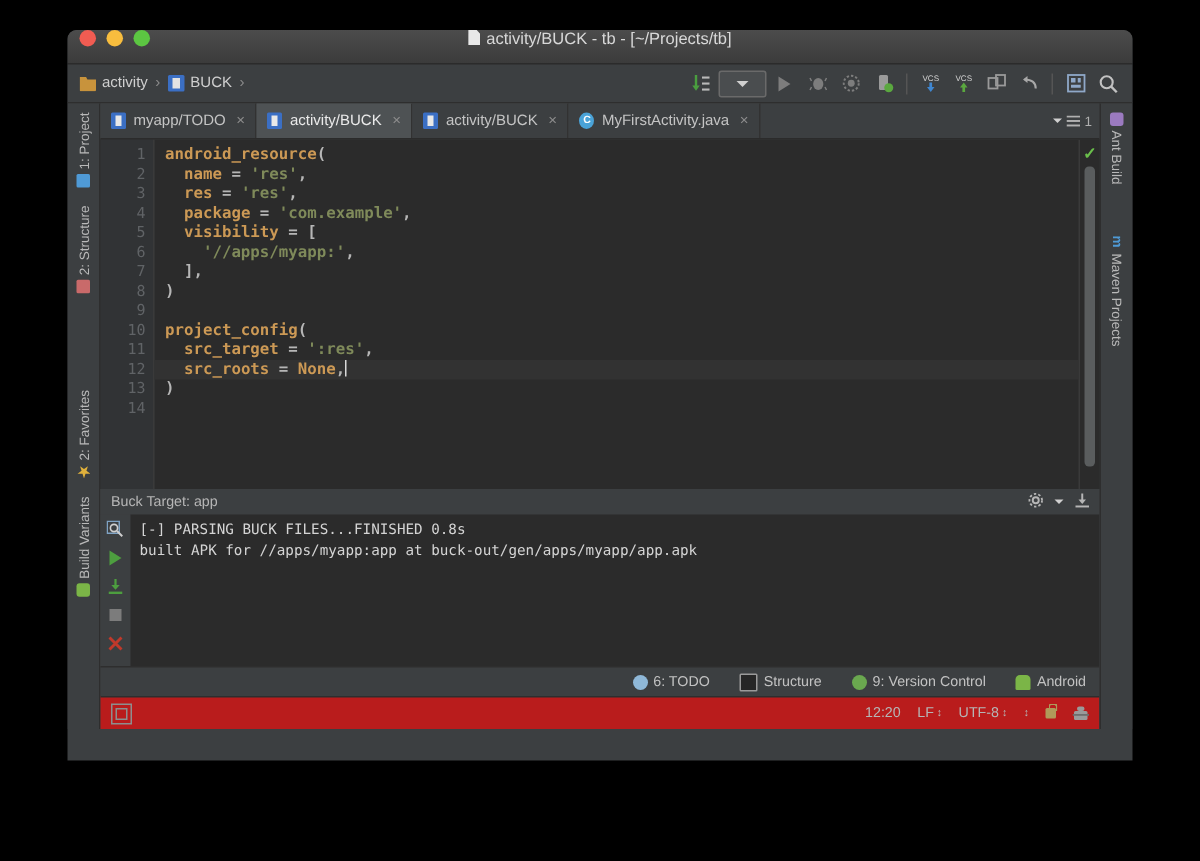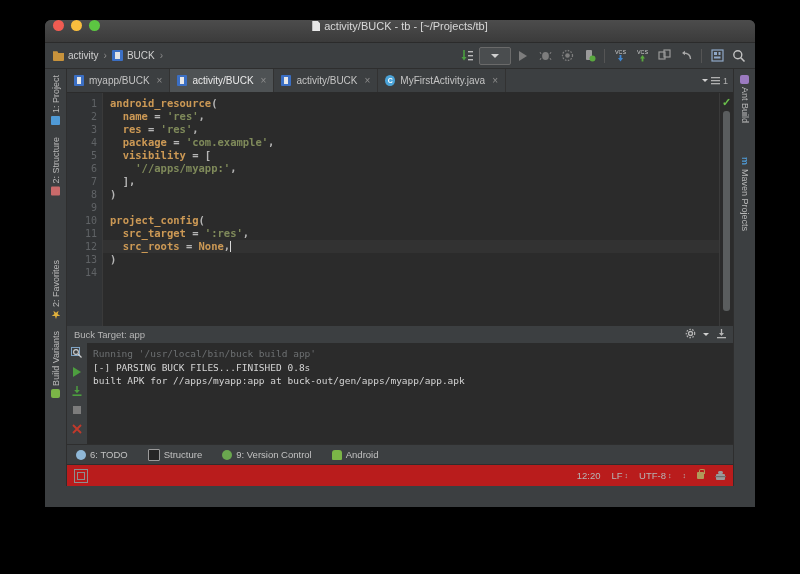--- a/index.html
+++ b/index.html
@@ -225,21 +225,21 @@
   .c-dim { color: #6d7072; }
   .c-norm { color: #d4d4d4; }
   .c-green { color: #4fa84f; }
 
   
   #toolbar-bottom {
     height: 19px; background: #3c3f41;
     display: flex; align-items: center;
     border-top: 1px solid #2e2e2e;
     padding: 0 6px; gap: 14px;
-    font-size: 9.5px; color: #c2c2c2;
+    font-size: 9.5px; color: #c2c2c2; justify-content: flex-end;
   }
   .twbtn { display:flex; align-items:center; gap:4px; padding: 1px 3px; border-radius:2px; }
   .twbtn.active { background:#2b2b2b; }
   #tw-right { margin-left: auto; display:flex; align-items:center; gap:10px; }
   .mini {
     width: 10px; height: 10px; border-radius: 1px; flex:none;
   }
   .mi-todo { background:#8fb8d8; border-radius:50%; }
   .mi-term { background:#262626; border:1px solid #9a9a9a; }
   .mi-vcs { background:#6aa84f; border-radius:50%; }
@@ -395,21 +395,21 @@
         <span class="sq sq-bv"></span>
         <span>Build Variants</span>
       </div>
     </div>
 
     <div id="center-col">
 
       <div id="tabstrip">
         <div class="etab">
           <span class="tab-ic buck"></span>
-          <span>myapp/BUCK</span>
+          <span>myapp/TODO</span>
           <span class="tab-x">×</span>
         </div>
         <div class="etab active">
           <span class="tab-ic buck"></span>
           <span>activity/BUCK</span>
           <span class="tab-x">×</span>
         </div>
         <div class="etab">
           <span class="tab-ic buck"></span>
           <span>activity/BUCK</span>
@@ -500,21 +500,21 @@
               <svg width="12" height="12" viewBox="0 0 12 12">
                   <rect x="2" y="2" width="8" height="8" fill="#7c7c7c"></rect>
                 </svg>
             </span>
             <span class="cs-ic">
               <svg width="12" height="12" viewBox="0 0 12 12">
                 <path d="M2 2 L10 10 M10 2 L2 10" stroke="#c0392b" stroke-width="1.9"></path>
               </svg>
             </span>
           </div>
-          <div id="console-out"><div class="c-dim">Running '/usr/local/bin/buck build app'</div><div class="c-norm">[-] PARSING BUCK FILES...FINISHED 0.8s</div><div class="c-norm">built APK for //apps/myapp:app at buck-out/gen/apps/myapp/app.apk</div></div>
+          <div id="console-out"><div class="c-norm">[-] PARSING BUCK FILES...FINISHED 0.8s</div><div class="c-norm">built APK for //apps/myapp:app at buck-out/gen/apps/myapp/app.apk</div></div>
         </div>
       </div>
 
       <div id="toolbar-bottom">
         <div class="twbtn">
           <span class="mini mi-todo"></span>
           <span>6: TODO</span>
         </div>
         <div class="twbtn">
           <span class="mini mi-term"></span>

